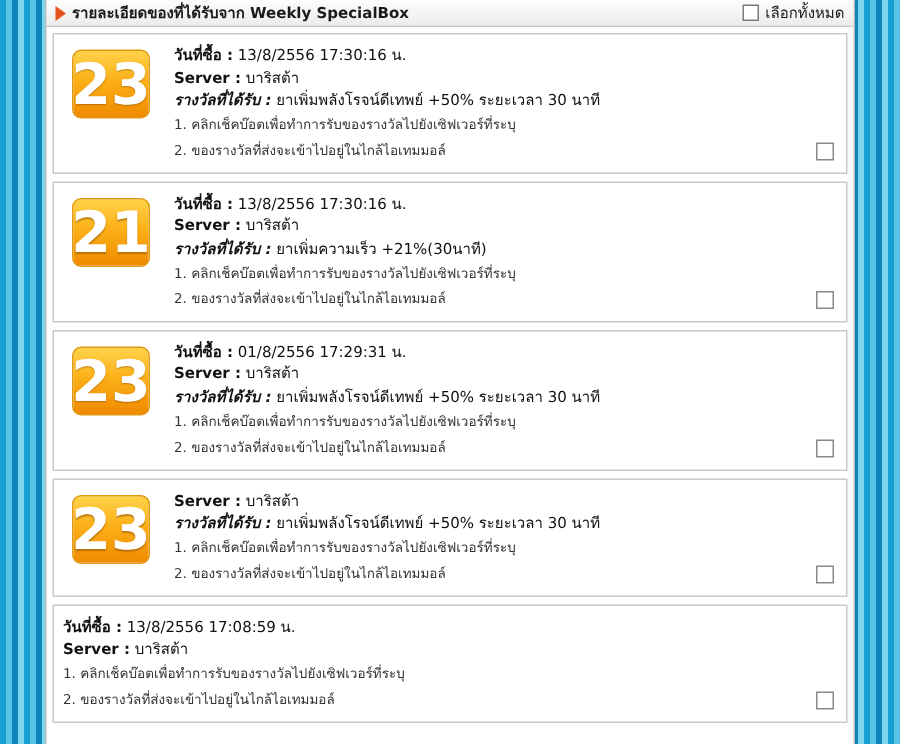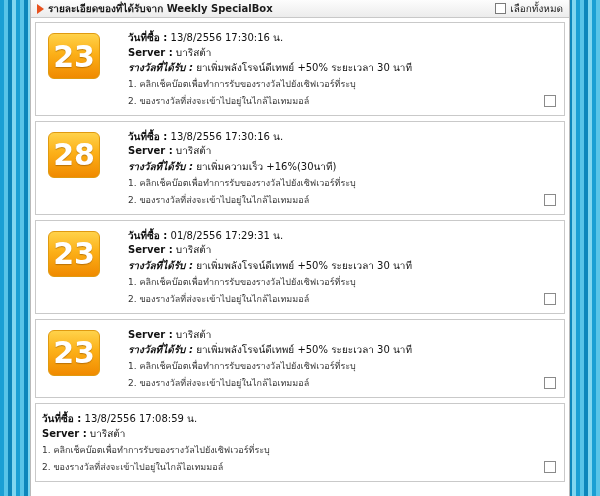--- a/index.html
+++ b/index.html
@@ -94,27 +94,27 @@
     min-height: 78px;
   }
 
   .badge {
     width: 52px; height: 46px;
     flex: 0 0 52px;
     border-radius: 6px;
     background: linear-gradient(to bottom, #ffd24a 0%, #fcb018 45%, #f08a00 100%);
     border: 1px solid #e09a10;
     color: #ffffff;
-    font-size: 30px;
+    font-size: 38px;
     font-weight: bold;
     display: flex;
     align-items: center;
     justify-content: center;
     text-shadow: 0 1px 1px rgba(140,80,0,0.55);
-    margin: 4px 28px 0 6px;
+    margin: 4px 16px 0 6px;
     font-family: "DejaVu Sans", "Liberation Sans", sans-serif;
   }
 
   .body { flex: 1; min-width: 0; padding-top: 2px; }
 
   .line { font-size: 10px; color: #111; line-height: 1.45; white-space: nowrap; }
   .line b { font-weight: bold; }
   .prize { font-size: 10px; color: #111; line-height: 1.5; }
   .prize .hl { font-weight: bold; font-style: italic; }
   .note { font-size: 9px; color: #333; line-height: 1.55; margin-top: 3px; }
@@ -170,33 +170,33 @@
             <span class="hl">รางวัลที่ได้รับ :</span>
             <span>ยาเพิ่มพลังโรจน์ดีเทพย์ +50% ระยะเวลา 30 นาที</span>
           </div>
           <div class="note">1. คลิกเช็คบ๊อตเพื่อทำการรับของรางวัลไปยังเซิฟเวอร์ที่ระบุ</div>
           <div class="note">2. ของรางวัลที่ส่งจะเข้าไปอยู่ในไกล้ไอเทมมอล์</div>
         </div>
         <span class="card-cb"></span>
       </div>
 
       <div class="card">
-        <div class="badge">28</div>
+        <div class="badge">21</div>
         <div class="body">
           <div class="line">
             <b>วันที่ซื้อ :</b>
             <span>13/8/2556 17:30:16 น.</span>
           </div>
           <div class="line">
             <b>Server :</b>
             <span>บาริสต้า</span>
           </div>
           <div class="prize">
             <span class="hl">รางวัลที่ได้รับ :</span>
-            <span>ยาเพิ่มความเร็ว +16%(30นาที)</span>
+            <span>ยาเพิ่มความเร็ว +21%(30นาที)</span>
           </div>
           <div class="note">1. คลิกเช็คบ๊อตเพื่อทำการรับของรางวัลไปยังเซิฟเวอร์ที่ระบุ</div>
           <div class="note">2. ของรางวัลที่ส่งจะเข้าไปอยู่ในไกล้ไอเทมมอล์</div>
         </div>
         <span class="card-cb"></span>
       </div>
 
       <div class="card">
         <div class="badge">23</div>
         <div class="body">

